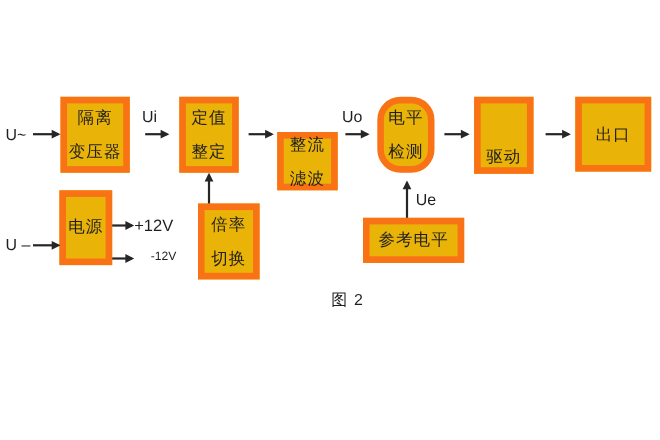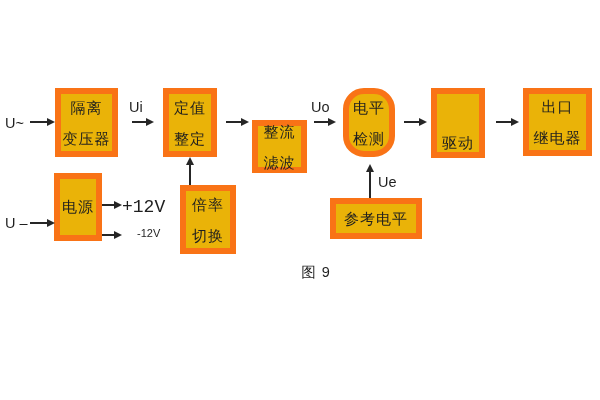--- a/index.html
+++ b/index.html
@@ -100,21 +100,20 @@
     <span class="ln">电平</span>
     <span class="ln">检测</span>
   </div>
 
   <div class="blk" style="left:431px; top:88px; width:54px; height:70px;justify-content:flex-end;">
     <span class="single">驱动</span>
   </div>
 
   <div class="blk" style="left:523px; top:88px; width:69px; height:68px;">
     <span class="ln">出口</span>
-    <span class="ln">继电器</span>
   </div>
 
   <div class="blk" style="left:54px; top:173px; width:48px; height:68px;">
     <span class="single">电源</span>
   </div>
 
   <div class="blk" style="left:162px; top:185px; width:56px; height:69px;margin-left:18px;">
     <span class="ln">倍率</span>
     <span class="ln">切换</span>
   </div>
@@ -123,32 +122,32 @@
     <span class="single">参考电平</span>
   </div>
 
   <div class="lbl" style="left:5px; top:115px;">U~</div>
   <div class="lbl" style="left:5px; top:215px;">U –</div>
 
   <div class="lbl centered" style="left:129px; top:99px; width:26px;">Ui</div>
   <div class="lbl centered" style="left:311px; top:99px; width:26px;">Uo</div>
   <div class="lbl" style="left:378px; top:174px;">Ue</div>
 
-  <div class="lbl" style="left:122px; top:197px; font-size:18px;font-family:Liberation Mono, monospace;">+12V</div>
+  <div class="lbl" style="left:122px; top:197px; font-size:15px;">+12V</div>
   <div class="lbl" style="left:122px; top:227px; font-size:11px;margin-left:15px;">-12V</div>
 
   <div class="ah" style="left:30px;  top:121px; width:23px;"></div>
   <div class="ah" style="left:132px; top:121px; width:20px;"></div>
   <div class="ah" style="left:226px; top:121px; width:21px;"></div>
   <div class="ah" style="left:314px; top:121px; width:20px;"></div>
   <div class="ah" style="left:404px; top:121px; width:21px;"></div>
   <div class="ah" style="left:496px; top:121px; width:21px;"></div>
 
   <div class="ah" style="left:30px;  top:222px; width:23px;"></div>
   <div class="ah" style="left:102px; top:204px; width:18px;"></div>
   <div class="ah" style="left:102px; top:234px; width:18px;"></div>
 
   <div class="av" style="left:189px; top:159px; height:26px;"></div>
   <div class="av" style="left:369px; top:166px; height:32px;"></div>
 
-  <div class="caption">图 9</div>
+  <div class="caption">图 2</div>
 
 </div>
 
 </body></html>

